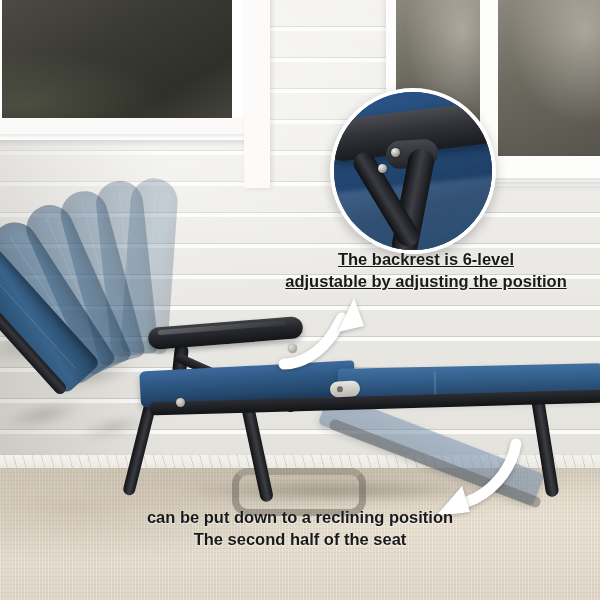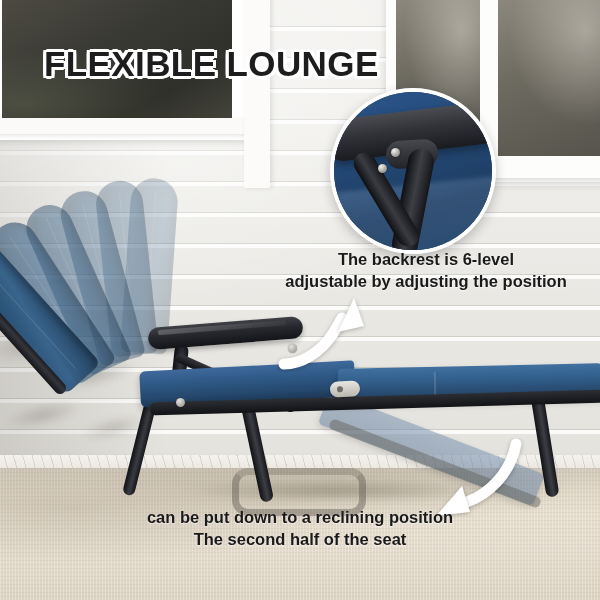--- a/index.html
+++ b/index.html
@@ -197,21 +197,21 @@
     background:radial-gradient(circle at 32% 28%,#f2f1ec,#9b9890 70%,#6e6b64);
     box-shadow:0 0 2px rgba(0,0,0,.7);}
 
   
   .arrow{position:absolute;pointer-events:none;}
 
   
   .callout{position:absolute;text-align:center;color:#1a1a1a;
     font-weight:bold;font-size:16.5px;line-height:1.35;
     text-shadow:0 1px 2px rgba(255,255,255,.75);}
-  #callout-1{left:252px;top:248px;width:348px;}
+  #callout-1{left:252px;top:248px;width:348px;text-decoration:underline;}
   #callout-2{left:110px;top:506px;width:380px;}
 </style>
 </head>
 <body>
 
 <div class="stage">
 
   <div class="wall">
     <div class="siding"></div>
     <div class="wallshade"></div>
@@ -309,21 +309,20 @@
   <svg class="arrow" width="120" height="80" style="left:276px;top:292px;" viewBox="0 0 120 80">
     <path d="M8,72 C24,72 44,62 58,40 L66,26" stroke="#ffffff" stroke-width="11" fill="none" stroke-linecap="round" style="filter:drop-shadow(0 1px 2px rgba(0,0,0,.25))"></path>
     <path d="M78,6 L62,40 L88,34 Z" fill="#ffffff" style="filter:drop-shadow(0 1px 2px rgba(0,0,0,.25))"></path>
   </svg>
 
   <svg class="arrow" width="110" height="90" style="left:420px;top:438px;" viewBox="0 0 110 90">
     <path d="M96,6 C92,28 78,48 56,60 L42,66" stroke="#ffffff" stroke-width="11" fill="none" stroke-linecap="round" style="filter:drop-shadow(0 1px 2px rgba(0,0,0,.25))"></path>
     <path d="M16,78 L50,74 L42,48 Z" fill="#ffffff" style="filter:drop-shadow(0 1px 2px rgba(0,0,0,.25))"></path>
   </svg>
 
-  <div class="title">FLEXIBLE LOUNGE</div>
 
   <div class="callout" id="callout-1">
     <div>The backrest is 6-level</div>
     <div>adjustable by adjusting the position</div>
   </div>
 
   <div class="callout" id="callout-2">
     <div>can be put down to a reclining position</div>
     <div>The second half of the seat</div>
   </div>

